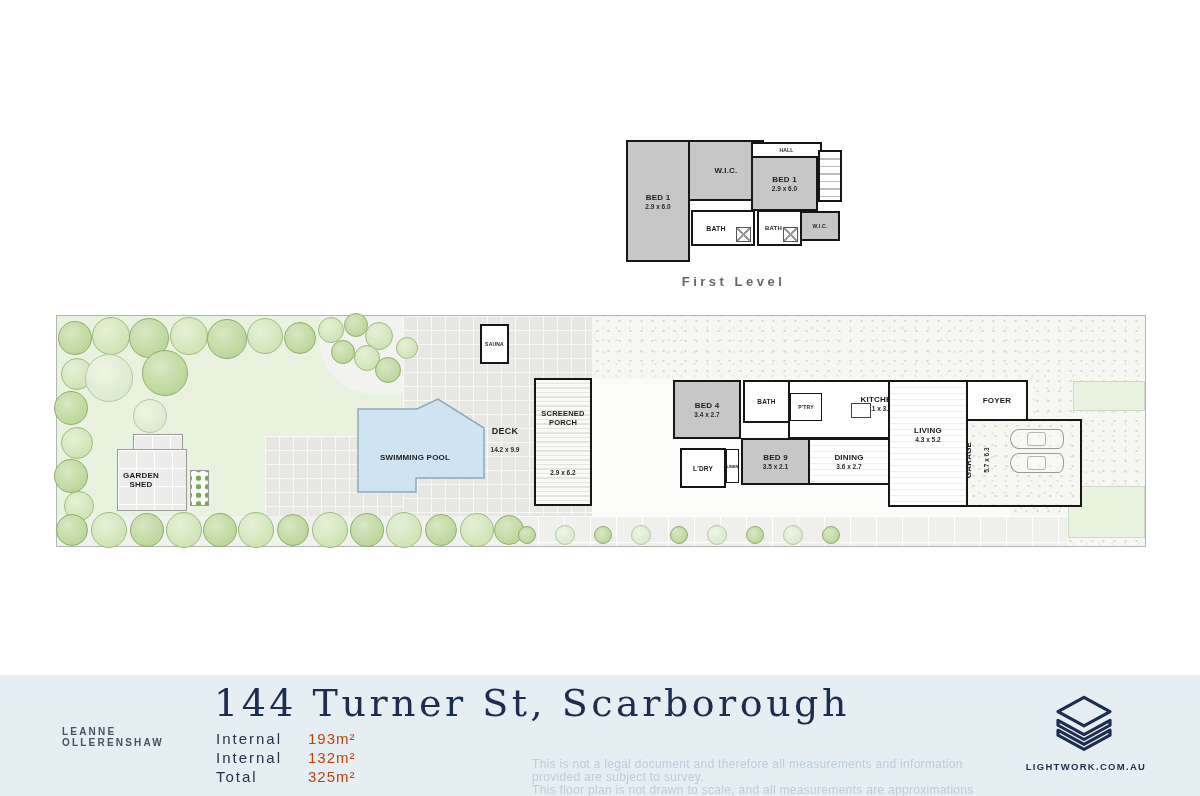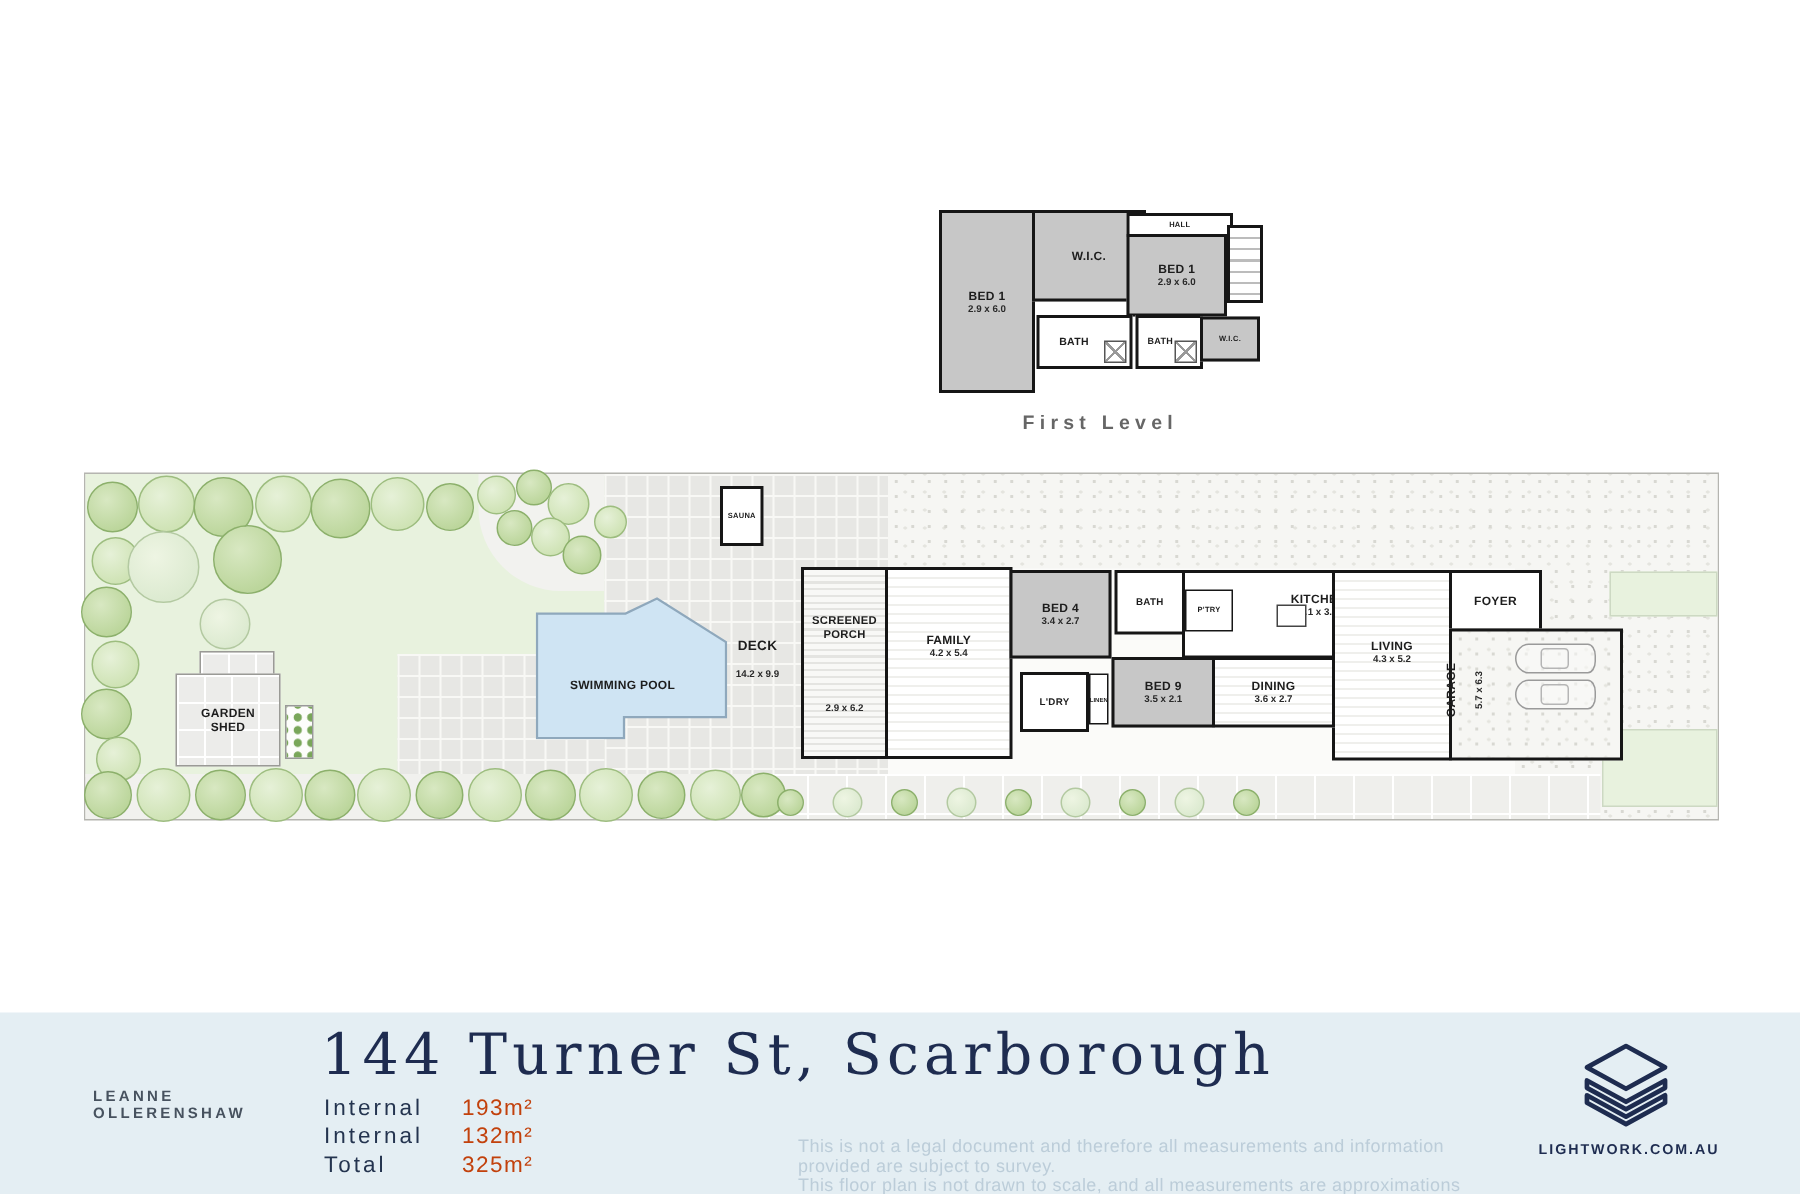--- a/index.html
+++ b/index.html
@@ -39,21 +39,21 @@
   .t1{background:radial-gradient(circle at 38% 35%,#d8e8c2,#bcd69c 72%);border:1px solid #8cb06b;}
   .t2{background:radial-gradient(circle at 38% 35%,#eef5e3,#dcead0 72%);border:1px solid #b3c9a1;}
   .shower{position:absolute;right:2px;bottom:2px;width:15px;height:15px;border:1.5px solid #555;background:
      linear-gradient(45deg,transparent 46%,#999 46% 54%,transparent 54%),
      linear-gradient(-45deg,transparent 46%,#999 46% 54%,transparent 54%),#fff;box-sizing:border-box;}
   .car{position:absolute;width:54px;height:20px;border:1.5px solid #9a9a9a;border-radius:10px 6px 6px 10px/55% 45% 45% 55%;
        background:rgba(250,250,248,.55);box-sizing:border-box;}
   .car:after{content:"";position:absolute;left:30%;top:2px;bottom:2px;width:34%;border:1px solid #b5b5b5;border-radius:3px;}
   .shed{position:absolute;box-sizing:border-box;border:1.5px solid #9a9a96;background-color:#ececea;
     background-image:linear-gradient(#fff 1.5px,transparent 1.5px),linear-gradient(90deg,#fff 1.5px,transparent 1.5px);
-    background-size:18px 18px;display:flex;align-items:center;justify-content:center;}
+    background-size:18px 18px;display:flex;align-items:center;justify-content:flex-start;}
   .planter{position:absolute;box-sizing:border-box;border:1px solid #999;background-color:#fdfdfb;
     background-image:radial-gradient(circle,#79a659 2.5px,transparent 3px);background-size:9px 8.5px;background-position:3px 3px;}
   .free-label{position:absolute;text-align:center;}
   
   .footer{position:absolute;left:0;top:675px;width:1200px;height:121px;background:#e4eef3;}
   .agent{position:absolute;left:62px;top:51px;width:150px;font-size:10px;font-weight:bold;
          letter-spacing:2.2px;color:#47525f;}
   .address{position:absolute;left:214px;top:6px;font-family:"DejaVu Serif",serif;font-size:38px;
            letter-spacing:3.5px;color:#1e2c50;}
   .areas{position:absolute;left:216px;top:55px;font-size:15px;color:#1e2c50;}
@@ -132,24 +132,20 @@
 
     <div class="shed" style="left:76px;top:118px;width:50px;height:17px;"></div>
     <div class="shed" style="left:60px;top:133px;width:70px;height:62px;">
       <span class="rname" style="width:46px;">GARDEN SHED</span>
     </div>
     <div class="planter" style="left:133px;top:154px;width:19px;height:36px;"></div>
 
     <div class="room porchT" style="left:477px;top:62px;width:58px;height:128px;">
       <span class="rname" style="width:50px;font-size:7.5px;">SCREENED PORCH</span>
       <span class="rdims">2.9 x 6.2</span>
-    </div>
-    <div class="room woodT" style="left:533px;top:62px;width:85px;height:128px;justify-content:flex-start;padding-top:42px;">
-      <span class="rname">FAMILY</span>
-      <span class="rdims">4.2 x 5.4</span>
     </div>
     <div class="room gray" style="left:616px;top:64px;width:68px;height:59px;">
       <span class="rname">BED 4</span>
       <span class="rdims">3.4 x 2.7</span>
     </div>
     <div class="room" style="left:686px;top:64px;width:47px;height:43px;">
       <span class="rname" style="font-size:6.5px;">BATH</span>
     </div>
     <div class="room" style="left:731px;top:64px;width:154px;height:59px;justify-content:flex-start;padding-top:13px;">
       <span class="rname" style="margin-left:28px;">KITCHEN</span>

